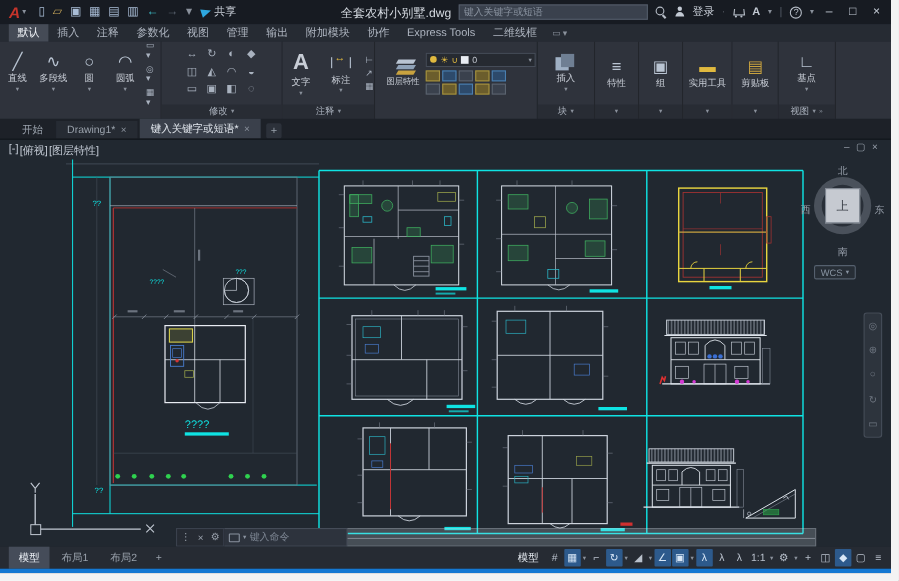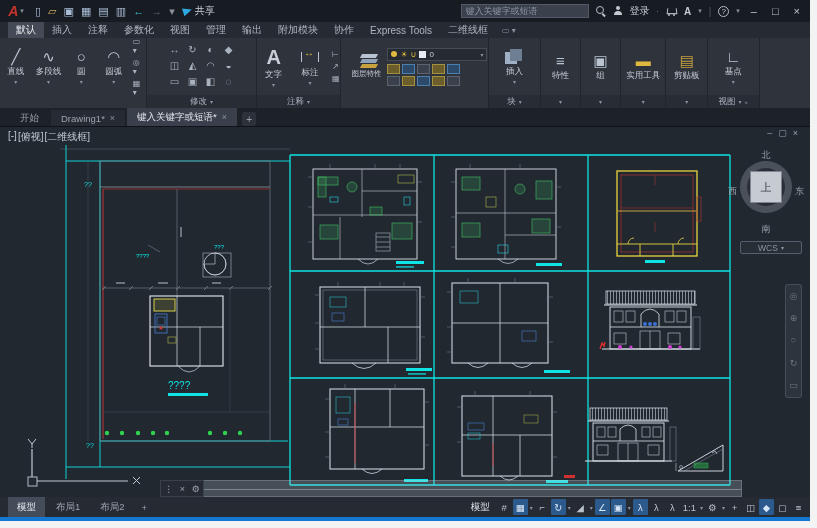--- a/index.html
+++ b/index.html
@@ -10,21 +10,21 @@
   
   .titlebar{position:absolute;left:0;top:0;width:810px;height:22px;background:#171b22;display:flex;align-items:center;color:#c9cfd8;font-size:10px;}
   .acad-logo{width:26px;height:18px;margin-left:3px;display:flex;align-items:center;justify-content:center;color:#c5342b;font-weight:bold;font-size:14px;font-style:italic;}
   .acad-logo .dd{color:#8a919c;font-size:7px;margin-left:2px;font-style:normal;}
   .qat{display:flex;align-items:center;gap:7px;margin-left:6px;}
   .qi{font-size:11px;color:#a9bdd6;cursor:default;line-height:1;}
   .share-wrap{display:flex;align-items:center;gap:3px;margin-left:8px;}
   .plane{width:0;height:0;border-top:4px solid transparent;border-bottom:4px solid transparent;border-left:9px solid #2ea8e0;transform:rotate(-18deg);}
   .fname{position:absolute;left:230px;width:260px;text-align:center;color:#d7dce3;font-size:11px;}
   .tb-right{position:absolute;right:6px;top:0;height:22px;display:flex;align-items:center;gap:7px;}
-  .searchbox{width:128px;height:14px;background:#3a414d;border:1px solid #525a68;color:#9aa3b0;font-size:9px;padding:0 4px;}
+  .searchbox{width:172px;height:14px;background:#3a414d;border:1px solid #525a68;color:#9aa3b0;font-size:9px;padding:0 4px;}
   .searchbox::placeholder{color:#8a93a0;}
   .sicon{position:relative;width:10px;height:10px;}
   .sicon::before{content:"";position:absolute;left:0;top:0;width:6px;height:6px;border:1.5px solid #b6bdc7;border-radius:50%;}
   .sicon::after{content:"";position:absolute;left:7px;top:7px;width:4px;height:1.5px;background:#b6bdc7;transform:rotate(45deg);transform-origin:0 0;}
   .person{position:relative;width:10px;height:10px;}
   .person::before{content:"";position:absolute;left:3px;top:0;width:4px;height:4px;border-radius:50%;background:#c3cad4;}
   .person::after{content:"";position:absolute;left:1px;top:5px;width:8px;height:4px;border-radius:4px 4px 0 0;background:#c3cad4;}
   .cart{position:relative;width:11px;height:9px;}
   .cart::before{content:"";position:absolute;left:1px;top:1px;width:8px;height:5px;border:1px solid #b6bdc7;border-top:none;transform:perspective(10px) rotateX(14deg);}
   .cart::after{content:"";position:absolute;left:2px;top:7px;width:2px;height:2px;border-radius:50%;background:#b6bdc7;box-shadow:5px 0 0 #b6bdc7;}
@@ -89,21 +89,21 @@
   .vpc-wrap{position:absolute;left:8px;top:3px;display:flex;font-size:10px;color:#c3cad4;gap:1px;}
   .vpc{cursor:default;}
   .doc-controls{position:absolute;right:12px;top:1px;display:flex;gap:6px;color:#98a0ab;font-size:9px;}
   .viewcube{position:absolute;left:726px;top:22px;width:80px;height:112px;color:#9aa2ad;}
   .vc-n{position:absolute;left:0;top:0;width:100%;text-align:center;font-size:9px;}
   .vc-s{position:absolute;left:0;top:74px;width:100%;text-align:center;font-size:9px;}
   .vc-w{position:absolute;left:2px;top:36px;font-size:9px;}
   .vc-e{position:absolute;right:2px;top:36px;font-size:9px;}
   .vc-ring{position:absolute;left:14px;top:12px;width:52px;height:52px;border-radius:50%;border:7px solid rgba(128,136,148,.38);background:rgba(60,66,76,.3);}
   .vc-face{position:absolute;left:24px;top:22px;width:32px;height:32px;background:#c6cad1;border:1px solid #7e8590;display:flex;align-items:center;justify-content:center;font-size:11px;color:#3a3f47;}
-  .wcs{position:absolute;left:14px;top:92px;width:62px;height:13px;border:1px solid #55606e;border-radius:2px;color:#8894a2;font-size:8.5px;display:flex;align-items:center;justify-content:center;gap:3px;background:rgba(50,56,66,.4);}
+  .wcs{position:absolute;left:14px;top:92px;width:38px;height:13px;border:1px solid #55606e;border-radius:2px;color:#8894a2;font-size:8.5px;display:flex;align-items:center;justify-content:center;gap:3px;background:rgba(50,56,66,.4);}
   .navbar{position:absolute;left:785px;top:157px;width:17px;height:114px;background:rgba(120,130,145,.14);border:1px solid rgba(160,170,185,.22);border-radius:3px;display:flex;flex-direction:column;align-items:center;justify-content:space-around;color:#aab2bf;}
   .navbar span{opacity:.5;font-size:9px;line-height:1;}
 
   
   .cmdbar{position:absolute;left:160px;top:353px;width:582px;height:17px;display:flex;align-items:stretch;}
   .cmd-left{width:44px;background:#262b33;border:1px solid #3a414d;display:flex;align-items:center;justify-content:space-around;color:#9aa2ad;font-size:9px;}
   .cmd-input{width:112px;background:#2d333d;border:1px solid #454c58;border-left:none;display:flex;align-items:center;gap:3px;padding:0 4px;font-size:9px;color:#7e8794;}
   .cmd-input .bx{width:10px;height:8px;border:1px solid #8a93a0;border-radius:1px;}
   .cmd-rest{flex:1;background:rgba(205,212,225,.22);border:1px solid rgba(205,212,225,.25);border-left:none;position:relative;}
   .cmd-rest::after{content:"";position:absolute;left:0;top:8px;width:100%;height:1px;background:rgba(230,236,245,.35);}
@@ -140,20 +140,21 @@
           <span class="qi" style="color: rgb(169, 189, 214);">▤</span>
           <span class="qi" style="color: rgb(169, 189, 214);">▥</span>
           <span class="qi" style="color: rgb(63, 195, 205);">←</span>
           <span class="qi" style="color: rgb(92, 101, 114);">→</span>
           <span class="qi" style="color: rgb(138, 145, 156);">▾</span>
         </div>
     <div class="share-wrap">
       <span class="plane"></span>
       <span>共享</span>
     </div>
+    <div class="fname">全套农村小别墅.dwg</div>
     <div class="tb-right">
       <input class="searchbox" placeholder="键入关键字或短语" style="">
       <span class="sicon"></span>
       <span class="person"></span>
       <span>登录</span>
       <span class="tdd">·</span>
       <span class="cart"></span>
       <span style="font-weight:bold;color:#c3cad4;">A</span>
       <span class="tdd">▾</span>
       <span class="tdiv">|</span>
@@ -692,21 +693,21 @@
         <line x1="37" y1="354" x2="128" y2="354"></line>
         <line x1="32" y1="350" x2="32" y2="322"></line>
         <path d="M133 350 l7 7 M140 350 l-7 7" stroke-width="1"></path>
         <path d="M28 312 l4 5 l4 -5 M32 317 l0 4" stroke-width="1"></path>
       </g>
     </svg>
 
     <div class="vpc-wrap" id="vp-controls">
           <span class="vpc">[-]</span>
           <span class="vpc">[俯视]</span>
-          <span class="vpc">[二维线框]</span>
+          <span class="vpc">[图层特性]</span>
         </div>
 
     <div class="doc-controls">
       <span>–</span>
       <span>▢</span>
       <span>×</span>
     </div>
 
     <div class="viewcube">
       <div class="vc-n">北</div>
@@ -727,20 +728,25 @@
       <span>○</span>
       <span>↻</span>
       <span>▭</span>
     </div>
 
     <div class="cmdbar">
       <div class="cmd-left">
         <span>⋮</span>
         <span>×</span>
         <span>⚙</span>
+      </div>
+      <div class="cmd-input">
+        <span class="bx"></span>
+        <span style="font-size:6px;color:#8a93a0;">▾</span>
+        <span>键入命令</span>
       </div>
       <div class="cmd-rest"></div>
     </div>
   </div>
 
   <div class="statusbar">
     <div class="ltabs" id="layout-tabs">
           <div class="ltab active">模型</div>
           <div class="ltab">布局1</div>
           <div class="ltab">布局2</div>

